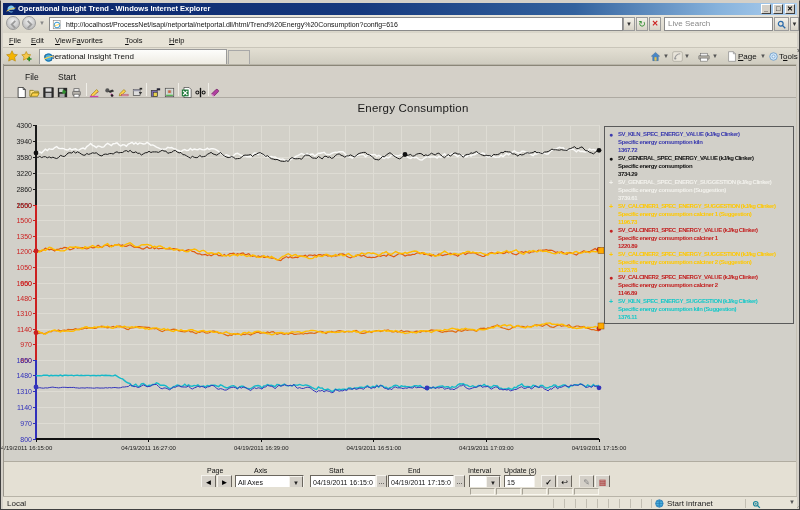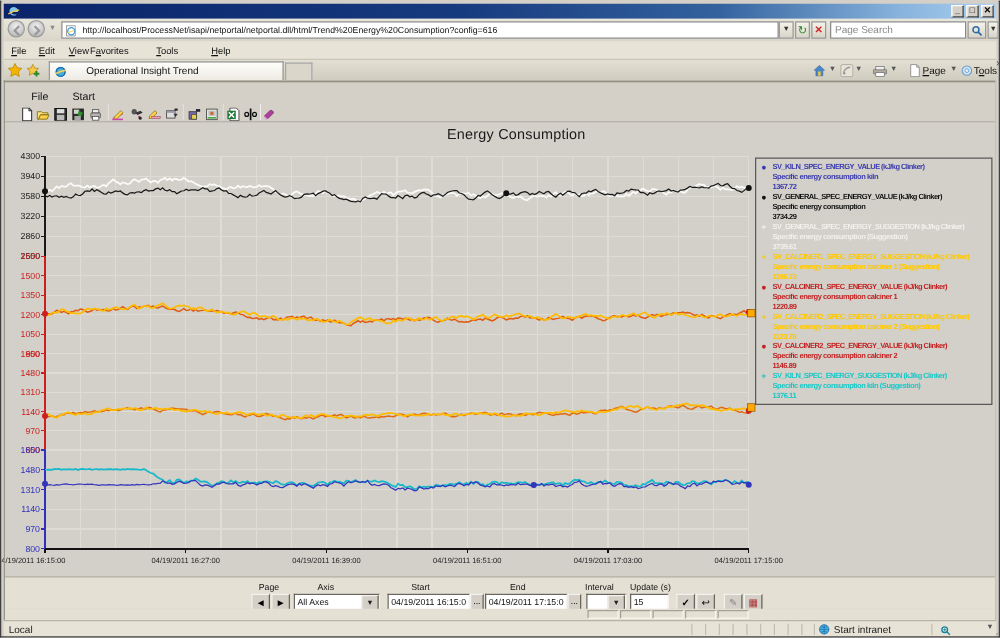--- a/index.html
+++ b/index.html
@@ -12,21 +12,21 @@
 #addr{position:absolute;left:2px;top:14px;right:2px;height:18px;background:linear-gradient(#e9e6dc,#d9d5c9)}
 .navcirc{position:absolute;top:1px;width:14px;height:14px;border-radius:50%;background:radial-gradient(circle at 50% 35%,#f2f2f2,#c9c9c9 60%,#a8a8a8);border:1px solid #9a9a9a;color:#b0b0b0;font-size:9px;line-height:13px;text-align:center}
 #addrbox{position:absolute;left:46px;top:2px;width:574px;height:14px;background:#fff;border:1px solid #8a8a8a;font-size:7px;line-height:13px;color:#111;white-space:nowrap;overflow:hidden}
 .abtn{position:absolute;top:2px;height:14px;background:linear-gradient(#f4f2ea,#d8d4c8);border:1px solid #9a9a9a;font-size:8px;text-align:center}
 #search{position:absolute;left:661px;top:2px;width:109px;height:14px;background:#fff;border:1px solid #8a8a8a;font-size:8px;line-height:12px;color:#888;padding-left:3px}
 
 #menur{position:absolute;left:2px;top:32px;right:2px;height:15px;background:#e7e3d7;border-bottom:1px solid #c9c5b9;font-size:7.5px;color:#111}
 #menur span{position:absolute;top:3px}
 
 #tabr{position:absolute;left:2px;top:47px;right:2px;height:16px;background:linear-gradient(#e3dfd3,#cfccc0)}
-#tab1{position:absolute;left:36px;top:1px;width:188px;height:17px;background:linear-gradient(#fdfdfb,#ece9e0);border:1px solid #9a9a9a;border-bottom:none;font-size:8px;line-height:14px;color:#111;padding-left:29px}
+#tab1{position:absolute;left:36px;top:1px;width:188px;height:17px;background:linear-gradient(#fdfdfb,#ece9e0);border:1px solid #9a9a9a;border-bottom:none;font-size:8px;line-height:14px;color:#111;padding-left:4px}
 #tab2{position:absolute;left:225px;top:2px;width:22px;height:14px;background:#dad6ca;border:1px solid #a8a8a8;border-bottom:none}
 #cmdbar{position:absolute;left:645px;top:2px;width:153px;height:13px;font-size:8px;color:#222}
 
 #appmenu{position:absolute;left:2px;top:65px;right:2px;height:15px;background:#d4d0c8;font-size:8.5px;color:#111}
 #tbar{position:absolute;left:2px;top:80px;right:2px;height:17px;background:#d4d0c8;border-bottom:1px solid #aeaaa2}
 .ti{position:absolute;top:3px;width:11px;height:11px}
 .tsep{position:absolute;top:2px;width:1px;height:13px;background:#a8a49c;border-right:1px solid #f0eee8}
 #ctitle{position:absolute;left:12px;width:800px;top:101px;text-align:center;font-size:11.5px;color:#1a1a1a;letter-spacing:0.2px}
 
 .legend{position:absolute;left:603px;top:125px;width:190px;height:198px;border:1px solid #5a5a5a;background:#d2d0c9;overflow:hidden}
@@ -48,20 +48,21 @@
 #sbar{position:absolute;left:2px;top:495px;right:2px;height:13px;background:#e7e3d7;border-top:1px solid #b8b4a8;font-size:8px;color:#222}
 .spanel{position:absolute;top:2px;height:9px;border-left:1px solid #c2beb2}
 </style></head><body>
 <div id="win">
   <div id="title">
     <svg class="abs" style="left:3px;top:1px" width="10" height="10" viewBox="0 0 16 16">
         <path d="M8 2.5a5.5 5.5 0 103.8 9.5H8.5A3.6 3.6 0 014.6 9h8.8A5.5 5.5 0 008 2.5z" fill="#7ec8f0"></path>
         <path d="M4.8 7h8.4A4.2 4.2 0 008 4 4.2 4.2 0 004.8 7z" fill="#7ec8f0"></path>
         <path d="M1 11.5C4 9.5 9 7.5 15 6.2" stroke="#f7c844" stroke-width="1.6" fill="none"></path>
       </svg>
+    <span class="txt">Operational Insight Trend - Windows Internet Explorer</span>
     <div class="capbtn" style="right:26px">_</div>
     <div class="capbtn" style="right:14px">□</div>
     <div class="capbtn" style="right:2px">✕</div>
   </div>
   <div id="addr">
     <div class="navcirc" style="left:3px"><svg width="9" height="9" viewBox="0 0 10 10" style="margin-top:2.5px">
           <path d="M7 1L3 5l4 4" fill="none" stroke="#9a9a9a" stroke-width="2"></path>
         </svg></div>
     <div class="navcirc" style="left:19px"><svg width="9" height="9" viewBox="0 0 10 10" style="margin-top:2.5px">
           <path d="M3 1l4 4-4 4" fill="none" stroke="#9a9a9a" stroke-width="2"></path>
@@ -71,21 +72,21 @@
         <svg class="abs" style="left:2px;top:2px" width="10" height="10" viewBox="0 0 16 16">
           <rect x="2" y="1" width="11" height="13" fill="#fff" stroke="#888"></rect>
           <circle cx="8" cy="8" r="4.5" fill="none" stroke="#3a9ad2" stroke-width="1.6"></circle>
           <path d="M4 9.5c2.5-1 5-1.8 8-2.5" stroke="#ffd24d" stroke-width="1.5" fill="none"></path>
         </svg>
         <span style="position:absolute;left:16px">http://localhost/ProcessNet/isapi/netportal/netportal.dll/html/Trend%20Energy%20Consumption?config=616</span>
       </div>
     <div class="abtn" style="left:620px;width:12px;font-size:6px;line-height:12px;color:#333">▼</div>
     <div class="abtn" style="left:633px;width:12px;color:#2a8a2a;font-size:9px;line-height:12px">↻</div>
     <div class="abtn" style="left:646px;width:12px;color:#cc2222;font-size:8px;line-height:12px;font-weight:bold">✕</div>
-    <div id="search">Page Search</div>
+    <div id="search">Live Search</div>
     <div class="abtn" style="left:771px;width:15px"><svg width="9" height="9" viewBox="0 0 12 12" style="margin-top:2px">
           <circle cx="5" cy="5" r="3.2" fill="none" stroke="#2a6aaa" stroke-width="1.6"></circle>
           <path d="M7.5 7.5L11 11" stroke="#2a6aaa" stroke-width="1.8"></path>
         </svg></div>
     <div class="abtn" style="left:787px;width:9px;font-size:6px;line-height:12px;color:#333">▼</div>
   </div>
   <div id="menur">
     <span style="left:6px"><u>F</u>ile</span>
       <span style="left:28px"><u>E</u>dit</span>
       <span style="left:52px"><u>V</u>iew</span>

